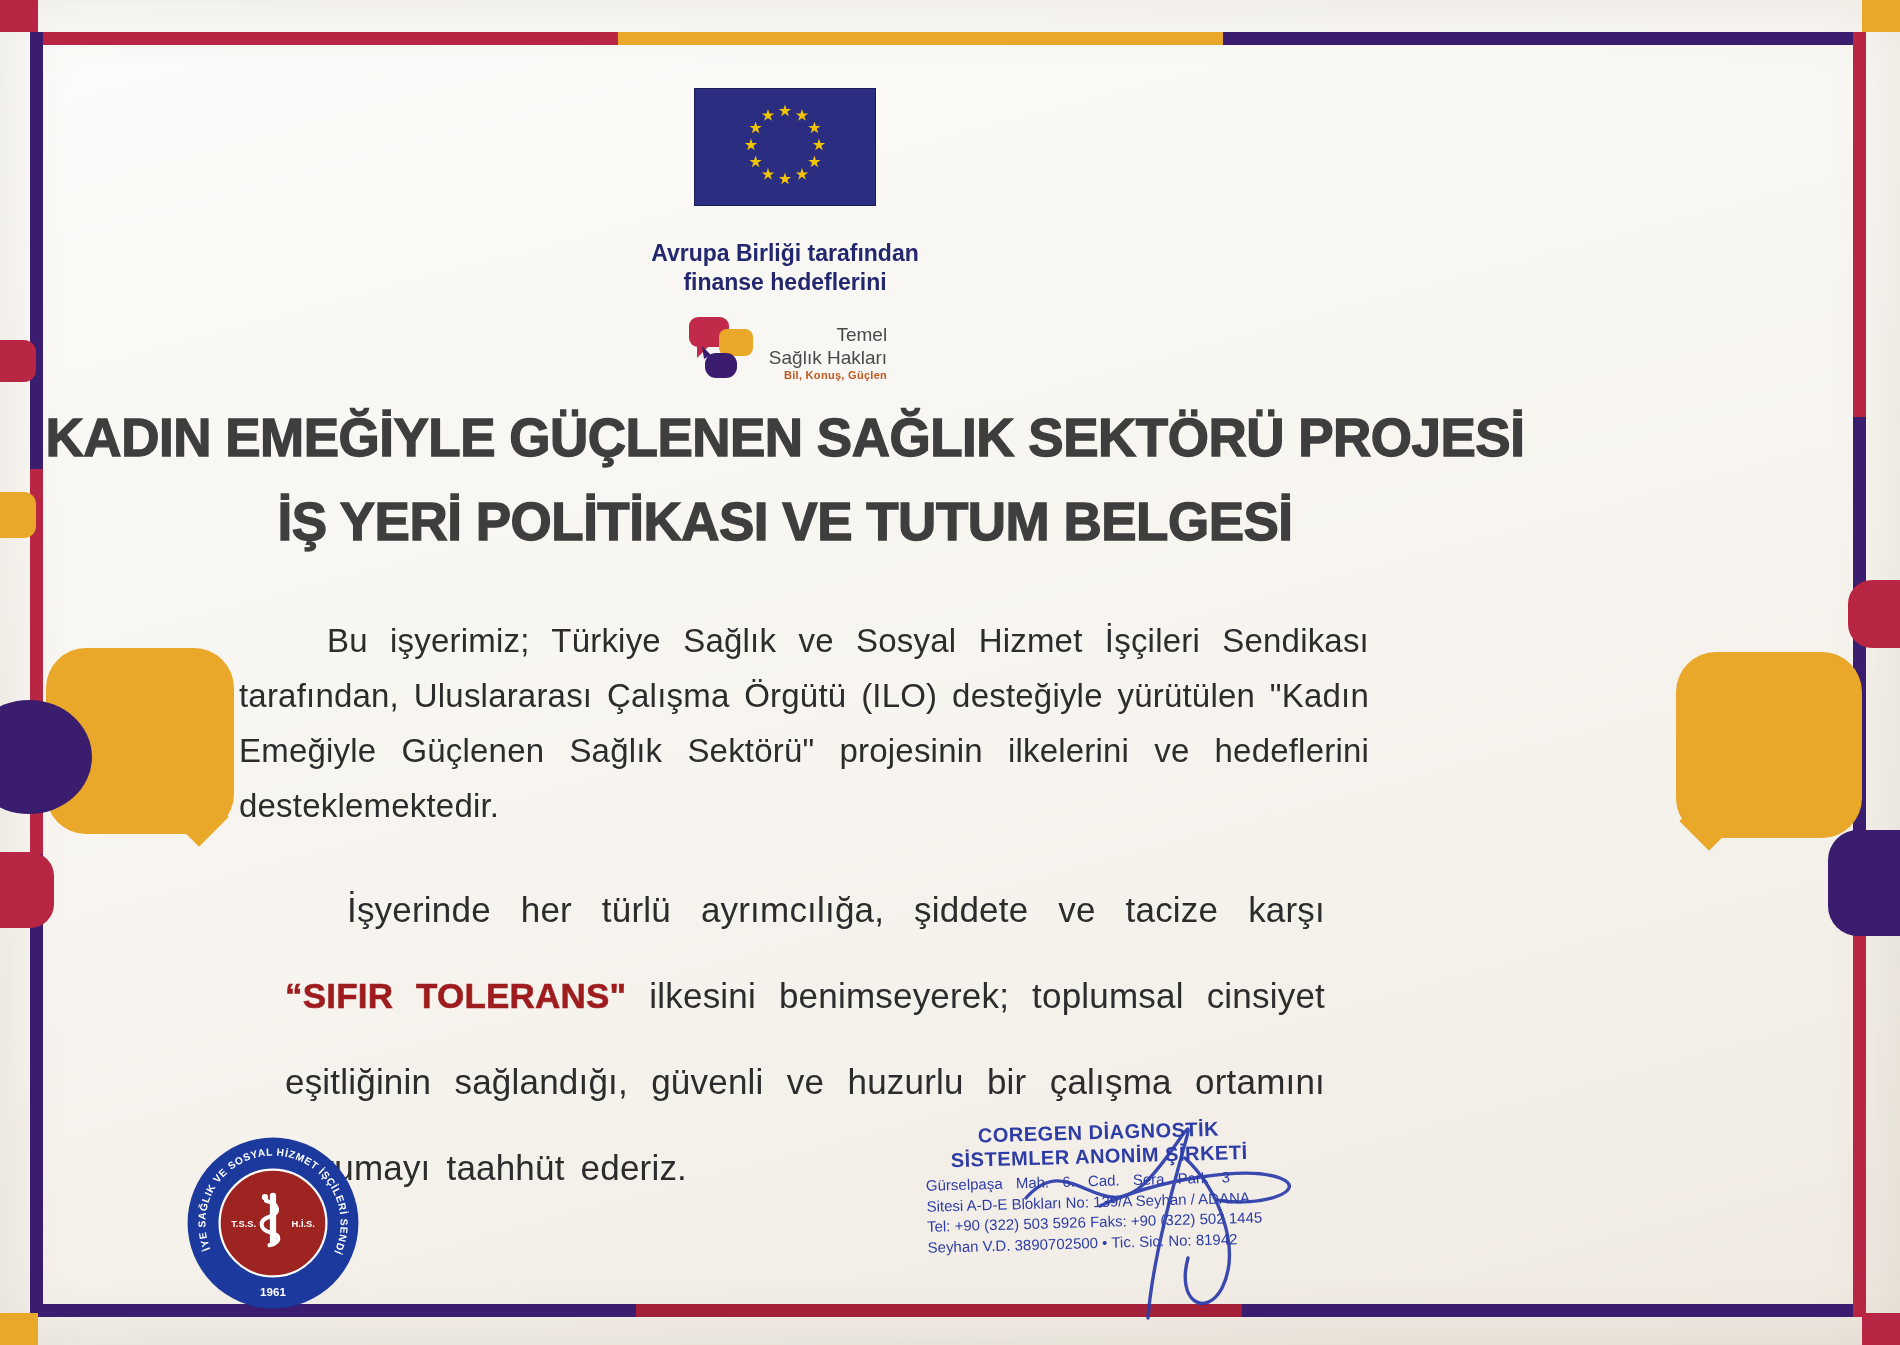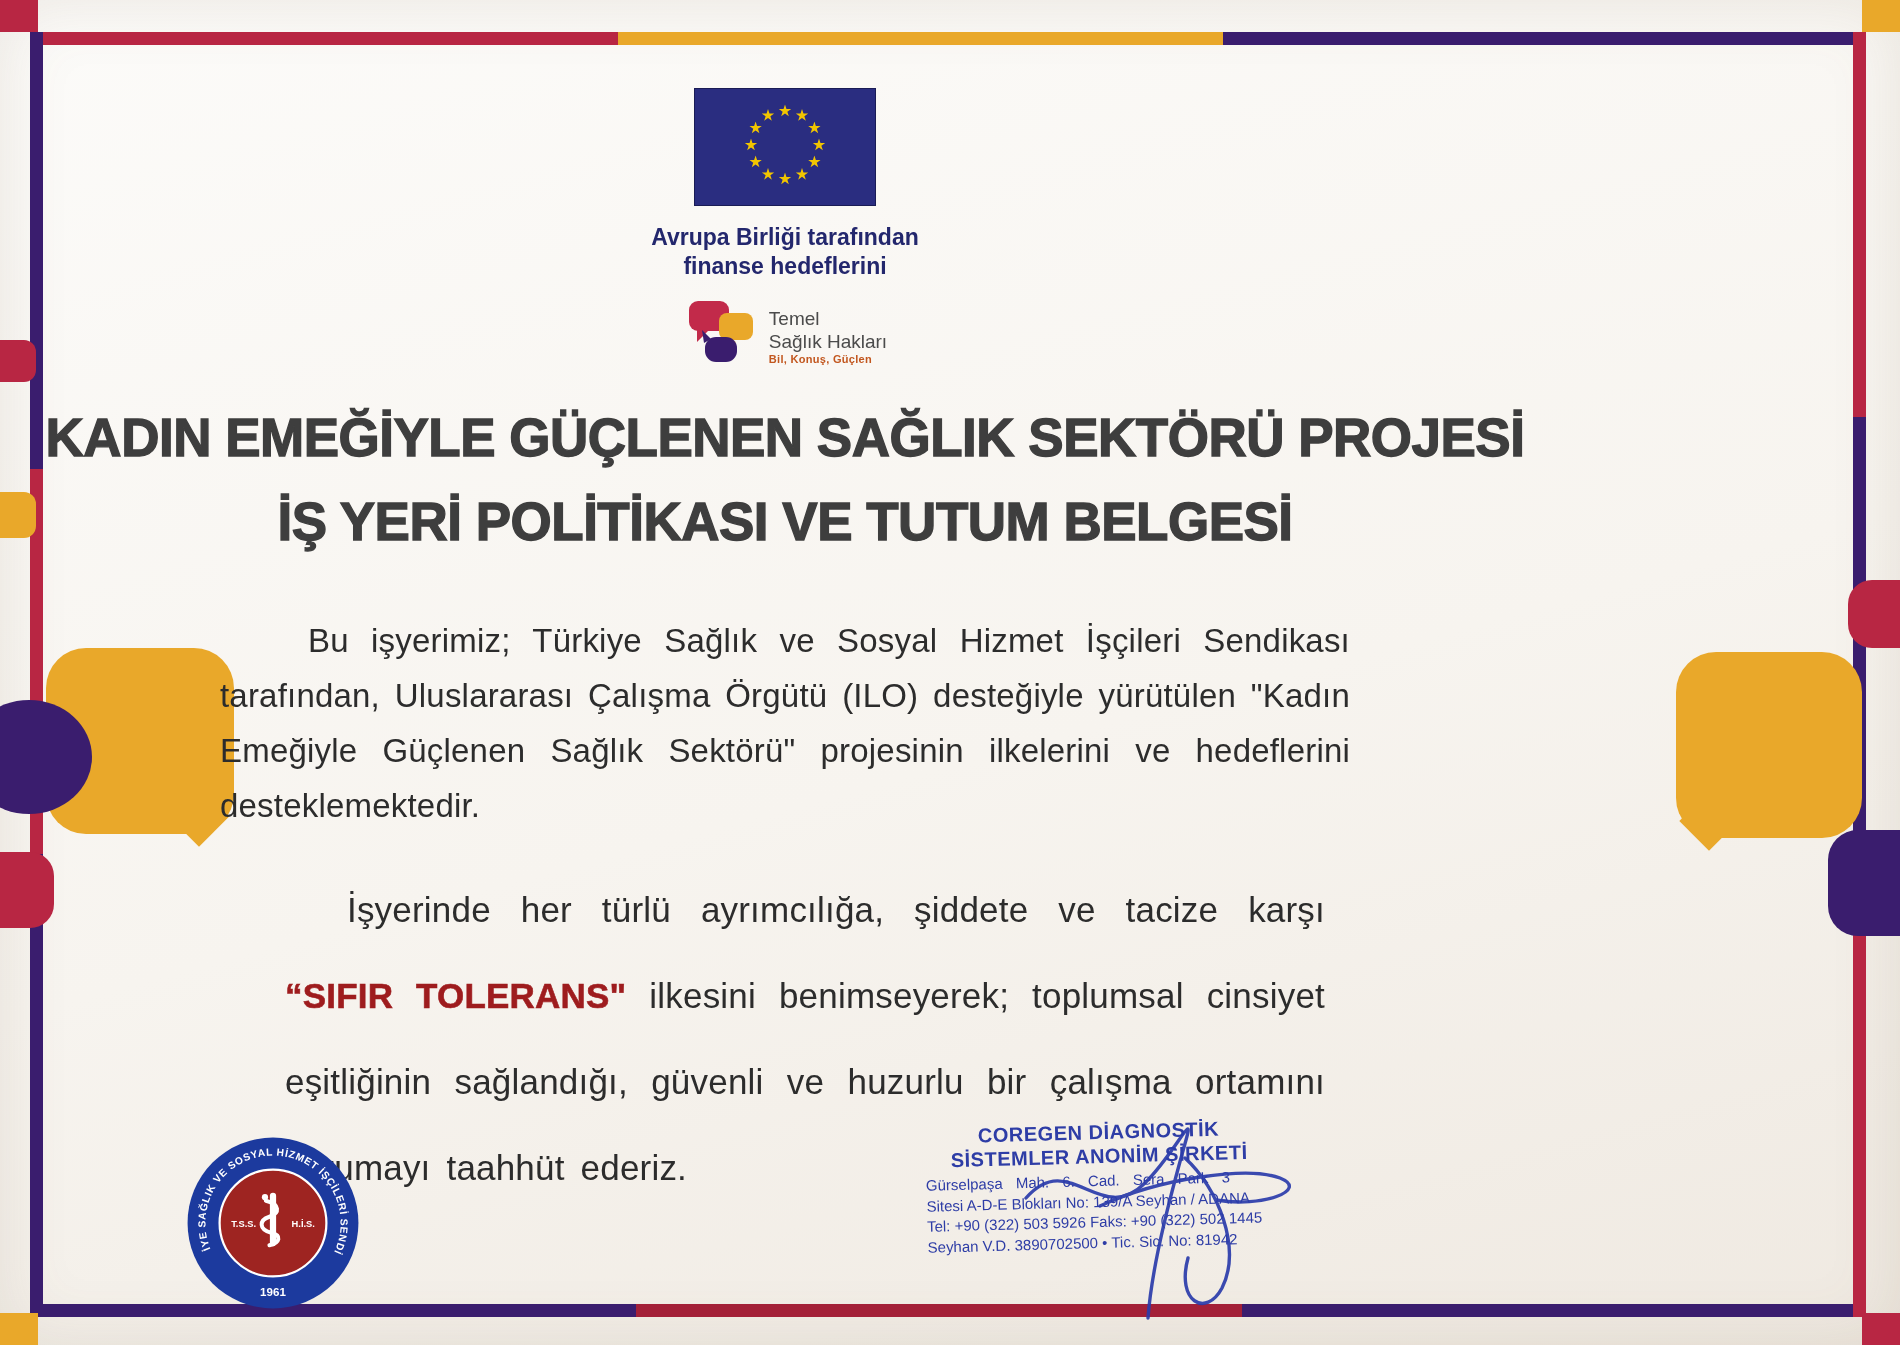--- a/index.html
+++ b/index.html
@@ -40,35 +40,35 @@
   .tab-red-left-hi  { left:0; top:340px; width:36px; height:42px; border-radius:0 12px 12px 0; background:#b82643; }
   .tab-yellow-left  { left:0; top:492px; width:36px; height:46px; border-radius:0 12px 12px 0; background:#e9a82a; }
   .bub-yellow-right { left:1676px; top:652px; width:186px; height:186px; border-radius:40px; background:#e9a82a; }
   .bub-yellow-right-tail { left:1688px; top:800px; width:42px; height:42px; background:#e9a82a; transform:rotate(45deg); }
   .bub-purple-right { left:1828px; top:830px; width:92px; height:106px; border-radius:30px 0 0 30px; background:#3a1d6e; }
   .tab-red-right    { left:1848px; top:580px; width:52px; height:68px; border-radius:24px 0 0 24px; background:#b82643; }
 
   
   .header { position:absolute; left:35px; top:0; width:1500px; text-align:center; z-index:3; }
   .eu-flag { display:inline-block; margin-top:88px; border:1px solid #1a1c55; line-height:0; }
-  .eu-caption { margin-top:14px; font-weight:bold; font-size:23px; line-height:29px; color:#23276d; }
-  .plogo { margin-top:18px; display:flex; justify-content:center; align-items:flex-start; gap:12px; text-align:left; }
+  .eu-caption { margin-top:30px; font-weight:bold; font-size:23px; line-height:29px; color:#23276d; }
+  .plogo { margin-top:18px; display:flex; justify-content:center; align-items:flex-start; gap:12px; text-align:right; }
   .plogo-name { font-size:19px; color:#4b4b4b; line-height:23px; padding-top:8px; }
   .plogo-tag  { font-size:11px; color:#c2571f; margin-top:0; letter-spacing:.3px;font-weight:bold; }
 
   
   .title {
     position:absolute; left:-40px; top:396px; width:1650px; text-align:center; z-index:3;
     font-weight:bold; color:#3e3e3e; font-size:53px; line-height:84px; letter-spacing:-.5px;
     -webkit-text-stroke:1.3px #3e3e3e;
   }
 
   
   .p1 {
-    position:absolute; left:220px; top:580px; width:1130px; z-index:3;
+    position:absolute; left:239px; top:580px; width:1130px; z-index:3;
     font-size:33px; line-height:55px; color:#2c2c2c;
     text-align:justify; text-indent:88px; letter-spacing:.2px;
   }
   .p2 {
     position:absolute; left:285px; top:832px; width:1040px; z-index:3;
     font-size:35px; line-height:86px; color:#2c2c2c;
     text-align:justify; text-indent:62px; word-spacing:6px; letter-spacing:.2px;
   }
   .p2 b { color:#9e1c1e; -webkit-text-stroke:.6px #9e1c1e; }
 

